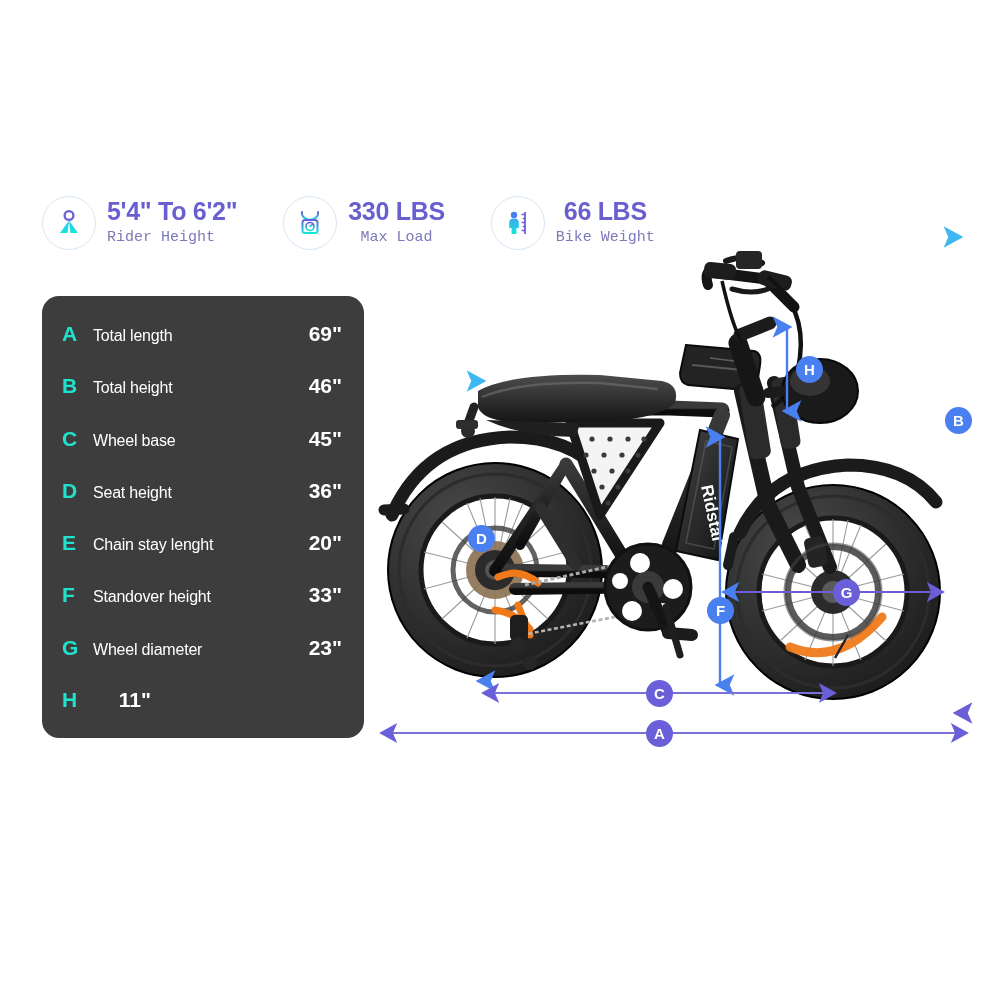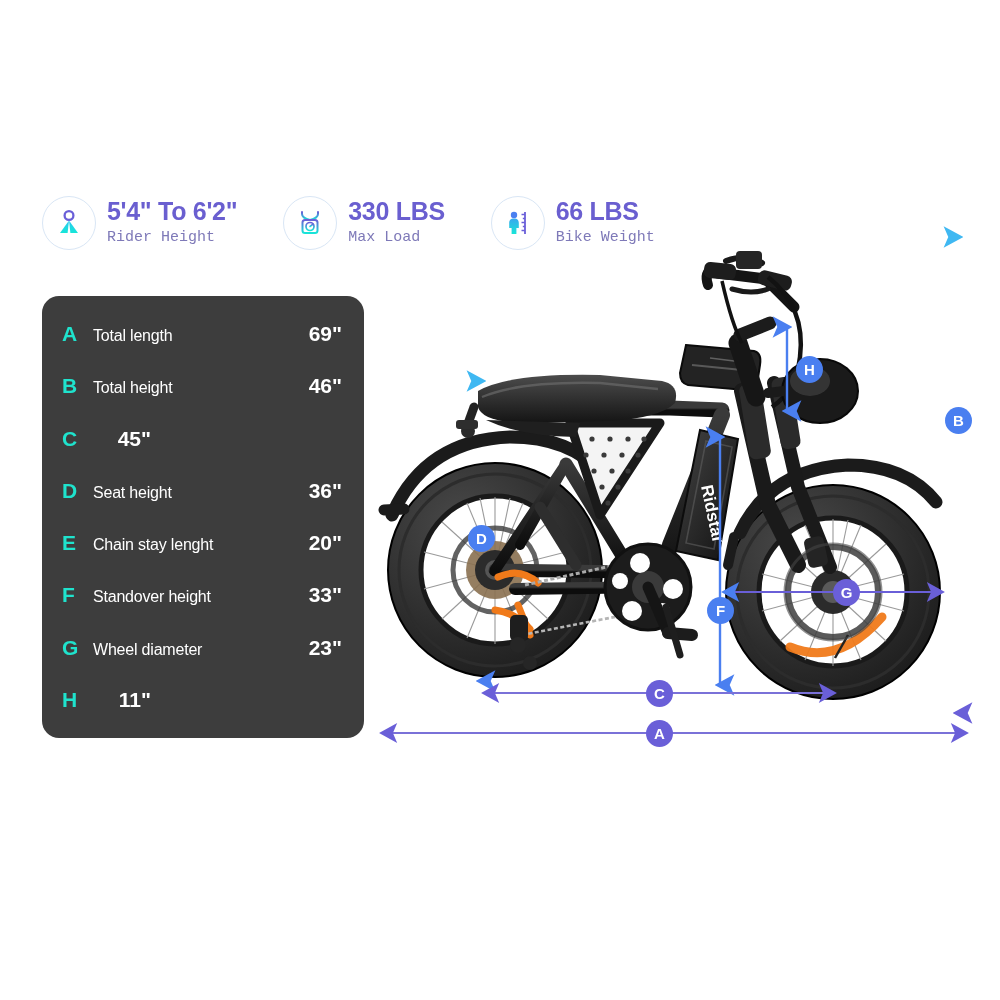--- a/index.html
+++ b/index.html
@@ -8,21 +8,21 @@
     width: 1000px; height: 1000px;
     background: #ffffff;
     font-family: "Liberation Sans", sans-serif;
     overflow: hidden;
   }
   #root { position: relative; width: 1000px; height: 1000px; background: #fff; }
 
   
   .stats { position: absolute; left: 42px; top: 196px; display: flex; align-items: center; gap: 0; }
   .stat { display: flex; align-items: center; }
-  .stat + .stat { margin-left: 46px; }
+  .stat + .stat { margin-left: 46px; text-align: center; }
   .stat-icon {
     width: 54px; height: 54px; border-radius: 50%;
     border: 1.6px solid #d9e6f5;
     display: flex; align-items: center; justify-content: center;
     background: #fff; flex: none;
   }
   .stat-text { margin-left: 11px; }
   .stat-value {
     font-size: 25px; font-weight: bold; color: #6a5fd0;
     letter-spacing: -0.3px; line-height: 1.05; white-space: nowrap;
@@ -149,20 +149,21 @@
     <span class="spec-name">Total length</span>
     <span class="spec-val">69"</span>
   </div>
   <div class="spec-row">
     <span class="spec-letter">B</span>
     <span class="spec-name">Total height</span>
     <span class="spec-val">46"</span>
   </div>
   <div class="spec-row">
     <span class="spec-letter">C</span>
+    <span class="spec-name">Wheel base</span>
     <span class="spec-val">45"</span>
   </div>
   <div class="spec-row">
     <span class="spec-letter">D</span>
     <span class="spec-name">Seat height</span>
     <span class="spec-val">36"</span>
   </div>
   <div class="spec-row">
     <span class="spec-letter">E</span>
     <span class="spec-name">Chain stay lenght</span>

